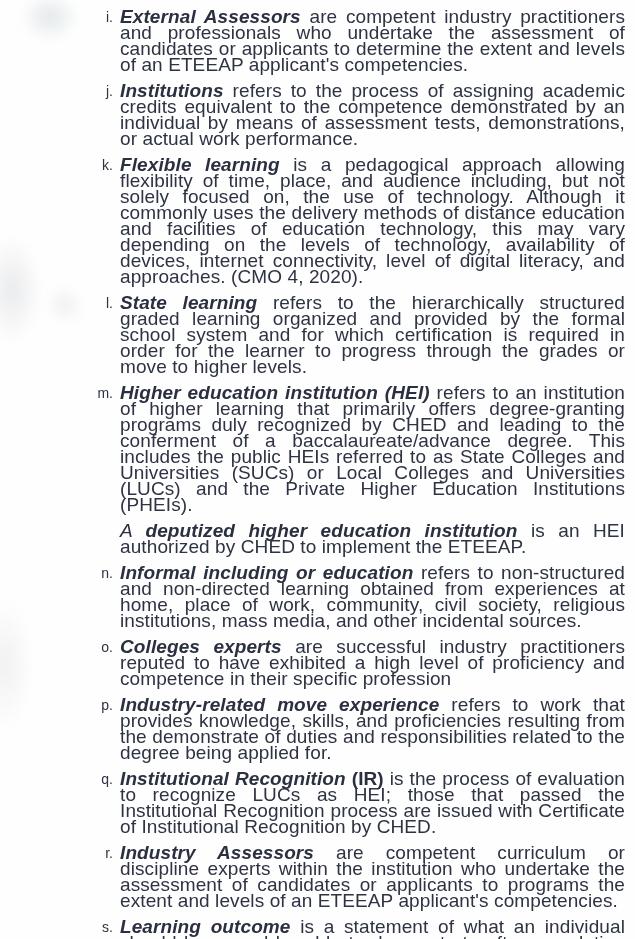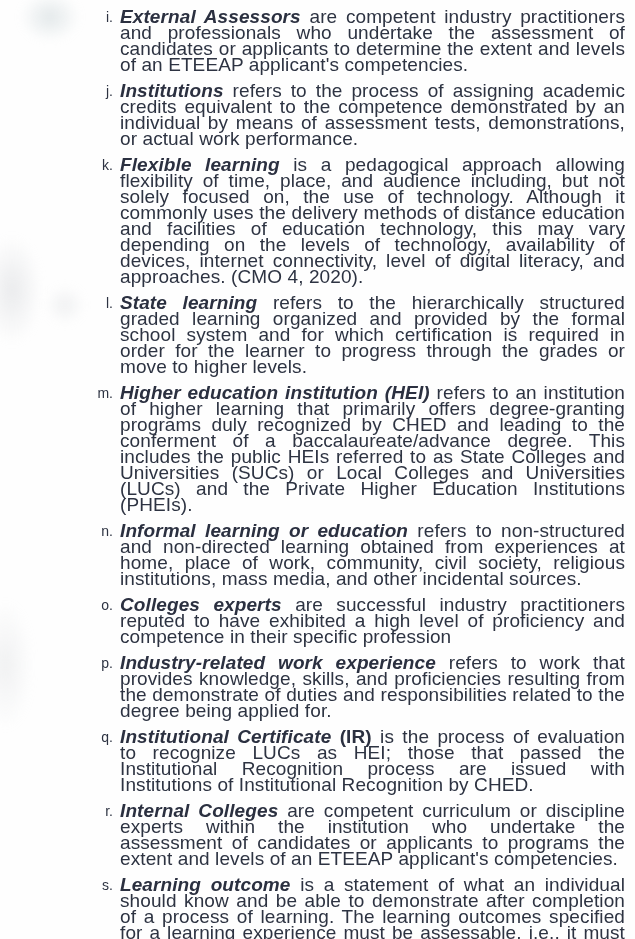--- a/index.html
+++ b/index.html
@@ -100,44 +100,48 @@
   <div class="def-item">
     <span class="marker">l.</span>
     <p class="def-text"><i></i><b class="term"><i>State learning</i></b><b class="term"></b><span> refers to the hierarchically structured graded learning organized and provided by the formal school system and for which certification is required in order for the learner to progress through the grades or move to higher levels.</span></p>
   </div>
 
   <div class="def-item">
     <span class="marker">m.</span>
     <p class="def-text"><i></i><b class="term"><i>Higher education institution (HEI)</i></b><b class="term"></b><span> refers to an institution of higher learning that primarily offers degree-granting programs duly recognized by CHED and leading to the conferment of a baccalaureate/advance degree. This includes the public HEIs referred to as State Colleges and Universities (SUCs) or Local Colleges and Universities (LUCs) and the Private Higher Education Institutions (PHEIs).</span></p>
   </div>
 
+  <div class="def-item">
+    <span class="marker"></span>
+    <p class="def-text"><i>A </i><b class="term"><i>deputized higher education institution</i></b><b class="term"></b><span> is an HEI authorized by CHED to implement the ETEEAP.</span></p>
+  </div>
 
   <div class="def-item">
     <span class="marker">n.</span>
-    <p class="def-text"><i></i><b class="term"><i>Informal learning or education</i></b><b class="term"></b><span> refers to non-structured and non-directed learning obtained from experiences at home, place of work, community, civil society, religious institutions, mass media, and other incidental sources.</span></p>
+    <p class="def-text"><i></i><b class="term"><i>Informal including or education</i></b><b class="term"></b><span> refers to non-structured and non-directed learning obtained from experiences at home, place of work, community, civil society, religious institutions, mass media, and other incidental sources.</span></p>
   </div>
 
   <div class="def-item">
     <span class="marker">o.</span>
     <p class="def-text"><i></i><b class="term"><i>Colleges experts</i></b><b class="term"></b><span> are successful industry practitioners reputed to have exhibited a high level of proficiency and competence in their specific profession</span></p>
   </div>
 
   <div class="def-item">
     <span class="marker">p.</span>
-    <p class="def-text"><i></i><b class="term"><i>Industry-related work experience</i></b><b class="term"></b><span> refers to work that provides knowledge, skills, and proficiencies resulting from the demonstrate of duties and responsibilities related to the degree being applied for.</span></p>
+    <p class="def-text"><i></i><b class="term"><i>Industry-related move experience</i></b><b class="term"></b><span> refers to work that provides knowledge, skills, and proficiencies resulting from the demonstrate of duties and responsibilities related to the degree being applied for.</span></p>
   </div>
 
   <div class="def-item">
     <span class="marker">q.</span>
-    <p class="def-text"><i></i><b class="term"><i>Institutional Certificate</i></b><b class="term"> (IR)</b><span> is the process of evaluation to recognize LUCs as HEI; those that passed the Institutional Recognition process are issued with Institutions of Institutional Recognition by CHED.</span></p>
+    <p class="def-text"><i></i><b class="term"><i>Institutional Recognition</i></b><b class="term"> (IR)</b><span> is the process of evaluation to recognize LUCs as HEI; those that passed the Institutional Recognition process are issued with Certificate of Institutional Recognition by CHED.</span></p>
   </div>
 
   <div class="def-item">
     <span class="marker">r.</span>
-    <p class="def-text"><i></i><b class="term"><i>Internal Colleges</i></b><b class="term"></b><span> are competent curriculum or discipline experts within the institution who undertake the assessment of candidates or applicants to programs the extent and levels of an ETEEAP applicant's competencies.</span></p>
+    <p class="def-text"><i></i><b class="term"><i>Industry Assessors</i></b><b class="term"></b><span> are competent curriculum or discipline experts within the institution who undertake the assessment of candidates or applicants to programs the extent and levels of an ETEEAP applicant's competencies.</span></p>
   </div>
 
   <div class="def-item">
     <span class="marker">s.</span>
     <p class="def-text"><i></i><b class="term"><i>Learning outcome</i></b><b class="term"></b><span> is a statement of what an individual should know and be able to demonstrate after completion of a process of learning. The learning outcomes specified for a learning experience must be assessable, i.e., it must have appropriate assessment criteria for judging whether the specified learning outcomes have been achieved. The academic standard is met when all the learning outcomes and associated assessment criteria have been satisfied.</span></p>
   </div>
 </main>
 </div>
 
 </body></html>

